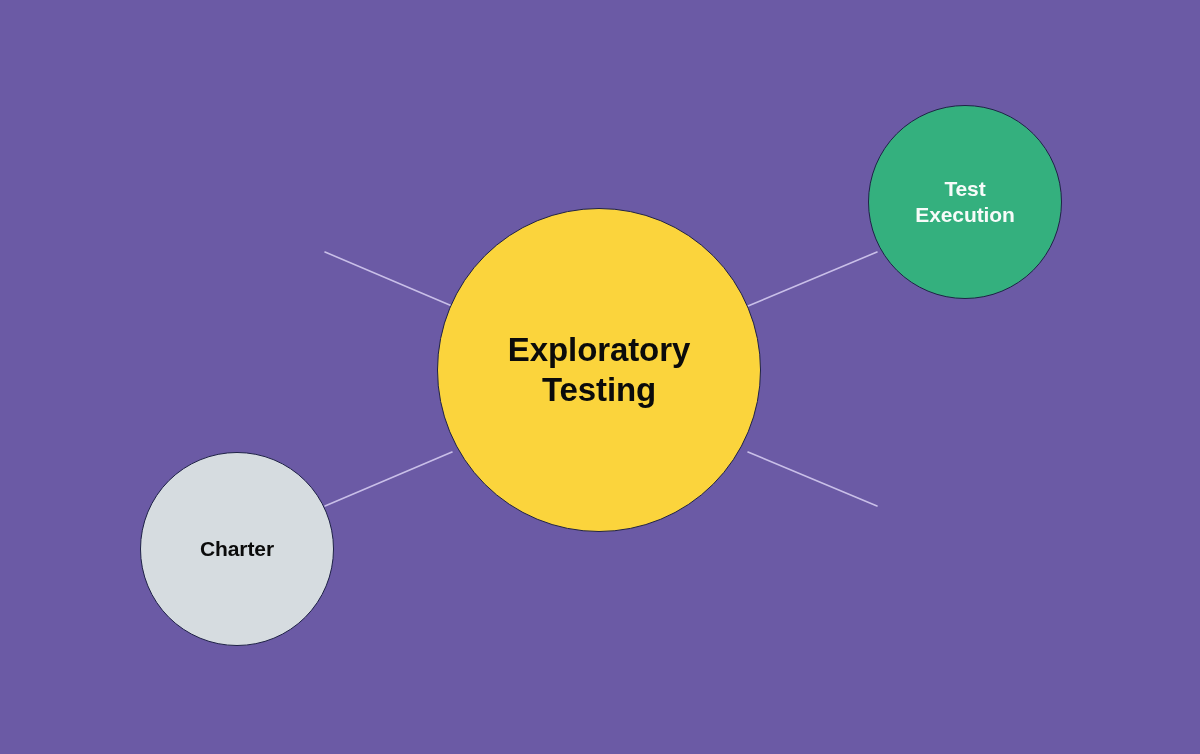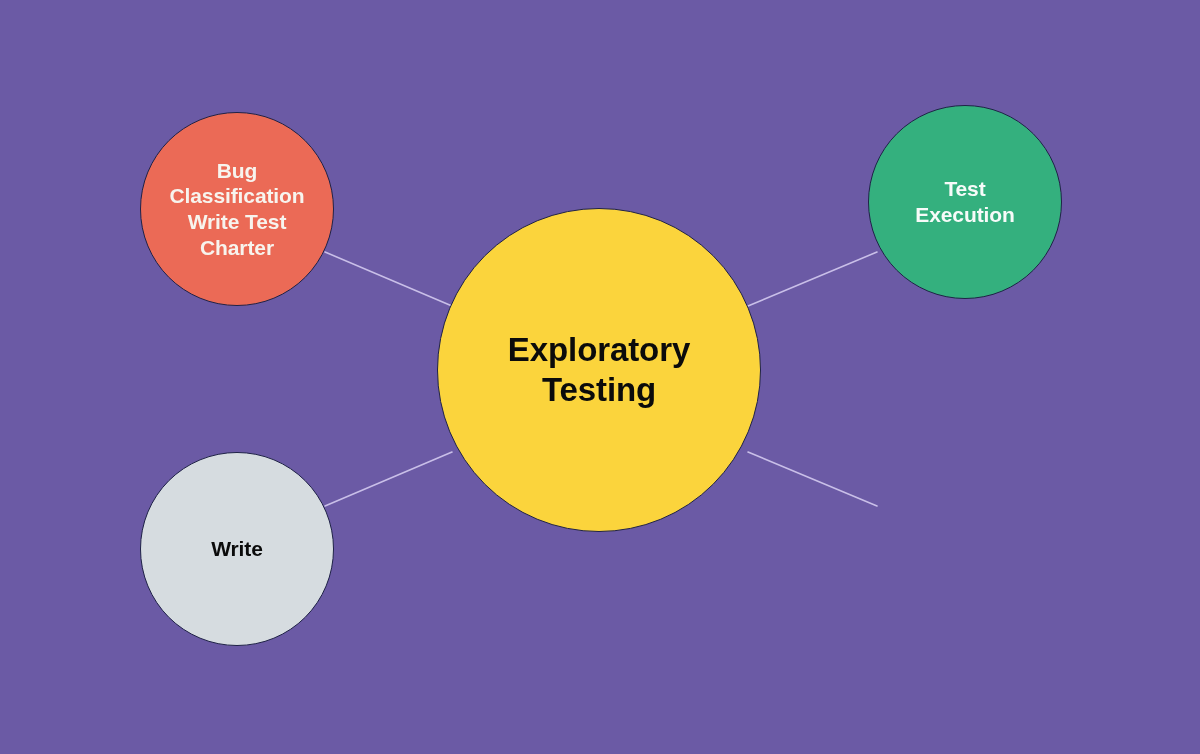--- a/index.html
+++ b/index.html
@@ -71,30 +71,24 @@
         <line x1="325" y1="506" x2="452" y2="452" stroke="#C9BFE8" stroke-width="1.6" stroke-linecap="round"></line>
         <line x1="877" y1="506" x2="748" y2="452" stroke="#C9BFE8" stroke-width="1.6" stroke-linecap="round"></line>
       </g>
   </svg>
 
   <div class="node node-center" style="left: 437px; top: 208px; width: 324px; height: 324px; background: rgb(251, 212, 60); color: rgb(11, 11, 11); border-color: rgb(31, 34, 71);">
     <span class="node-label">Exploratory
 Testing</span>
   </div>
 
-  <div class="node node-spoke node-tl" style="left: 140px; top: 112px; width: 194px; height: 194px; background: rgb(235, 106, 86); color: rgb(247, 244, 238); border-color: rgb(31, 34, 71);">
-    <span class="node-label">Bug
-Classification
-Write Test
-Charter</span>
-  </div>
 
   <div class="node node-spoke node-tr" style="left: 868px; top: 105px; width: 194px; height: 194px; background: rgb(52, 176, 126); color: rgb(247, 251, 249); border-color: rgb(31, 34, 71);">
     <span class="node-label">Test
 Execution</span>
   </div>
 
   <div class="node node-spoke node-bl" style="left: 140px; top: 452px; width: 194px; height: 194px; background: rgb(214, 220, 224); color: rgb(11, 11, 11); border-color: rgb(31, 34, 71);">
-    <span class="node-label">Write</span>
+    <span class="node-label">Charter</span>
   </div>
 
 
 </div>
 
 </body></html>

